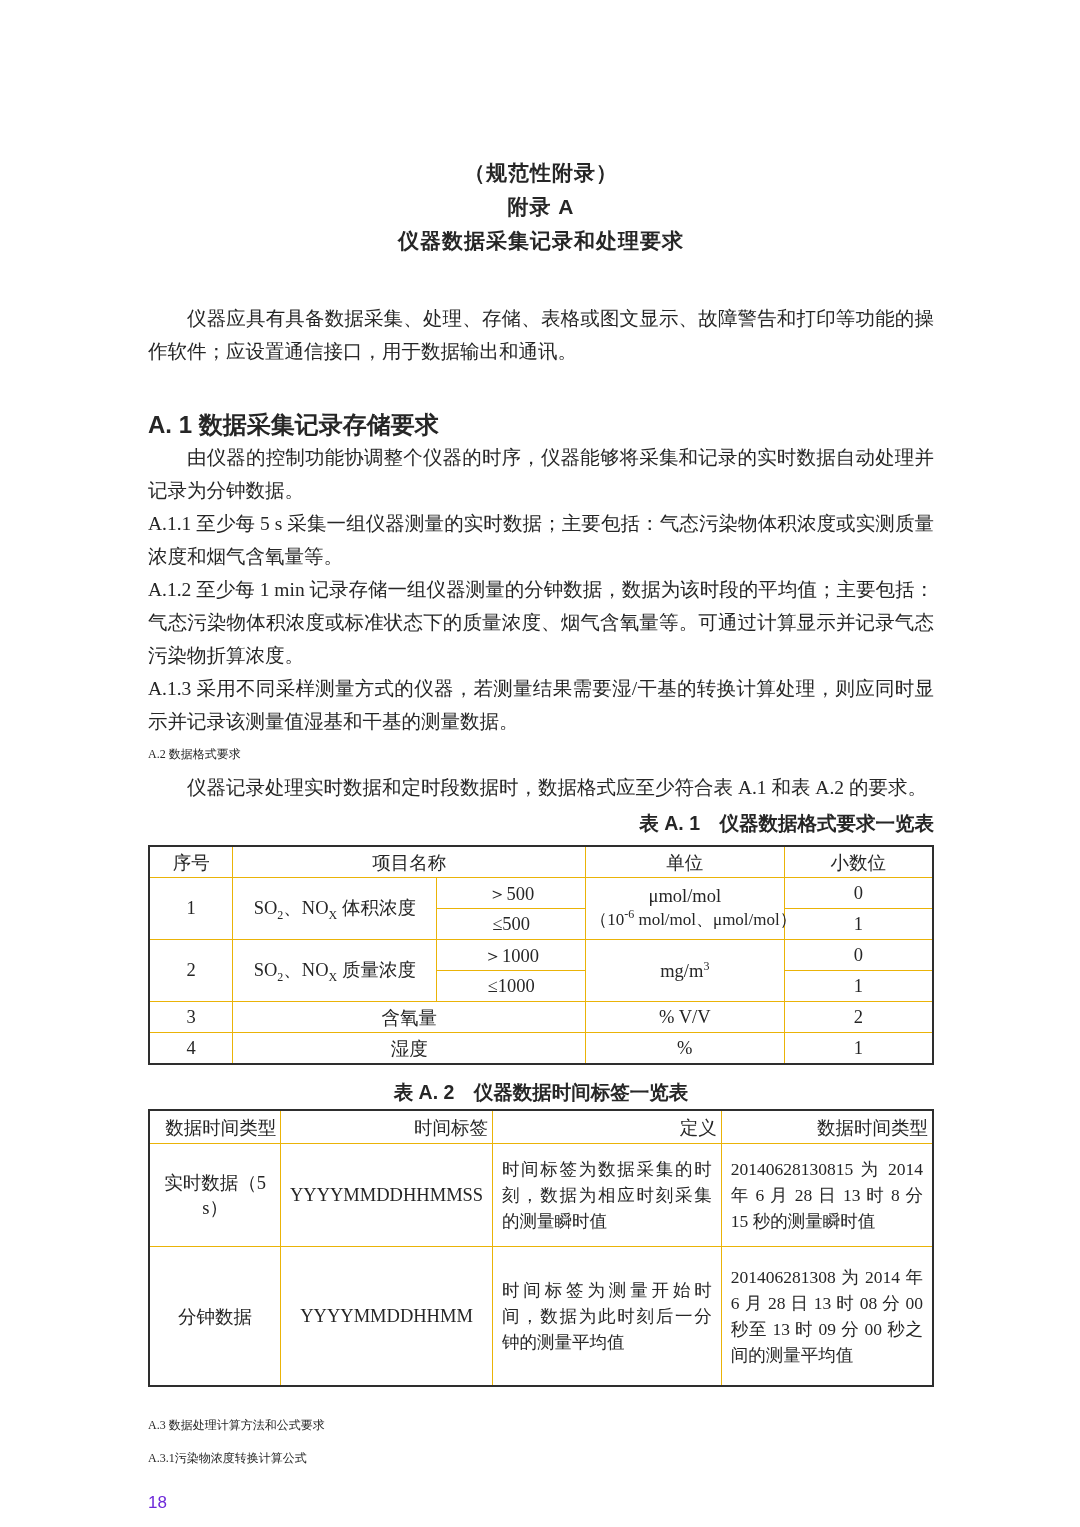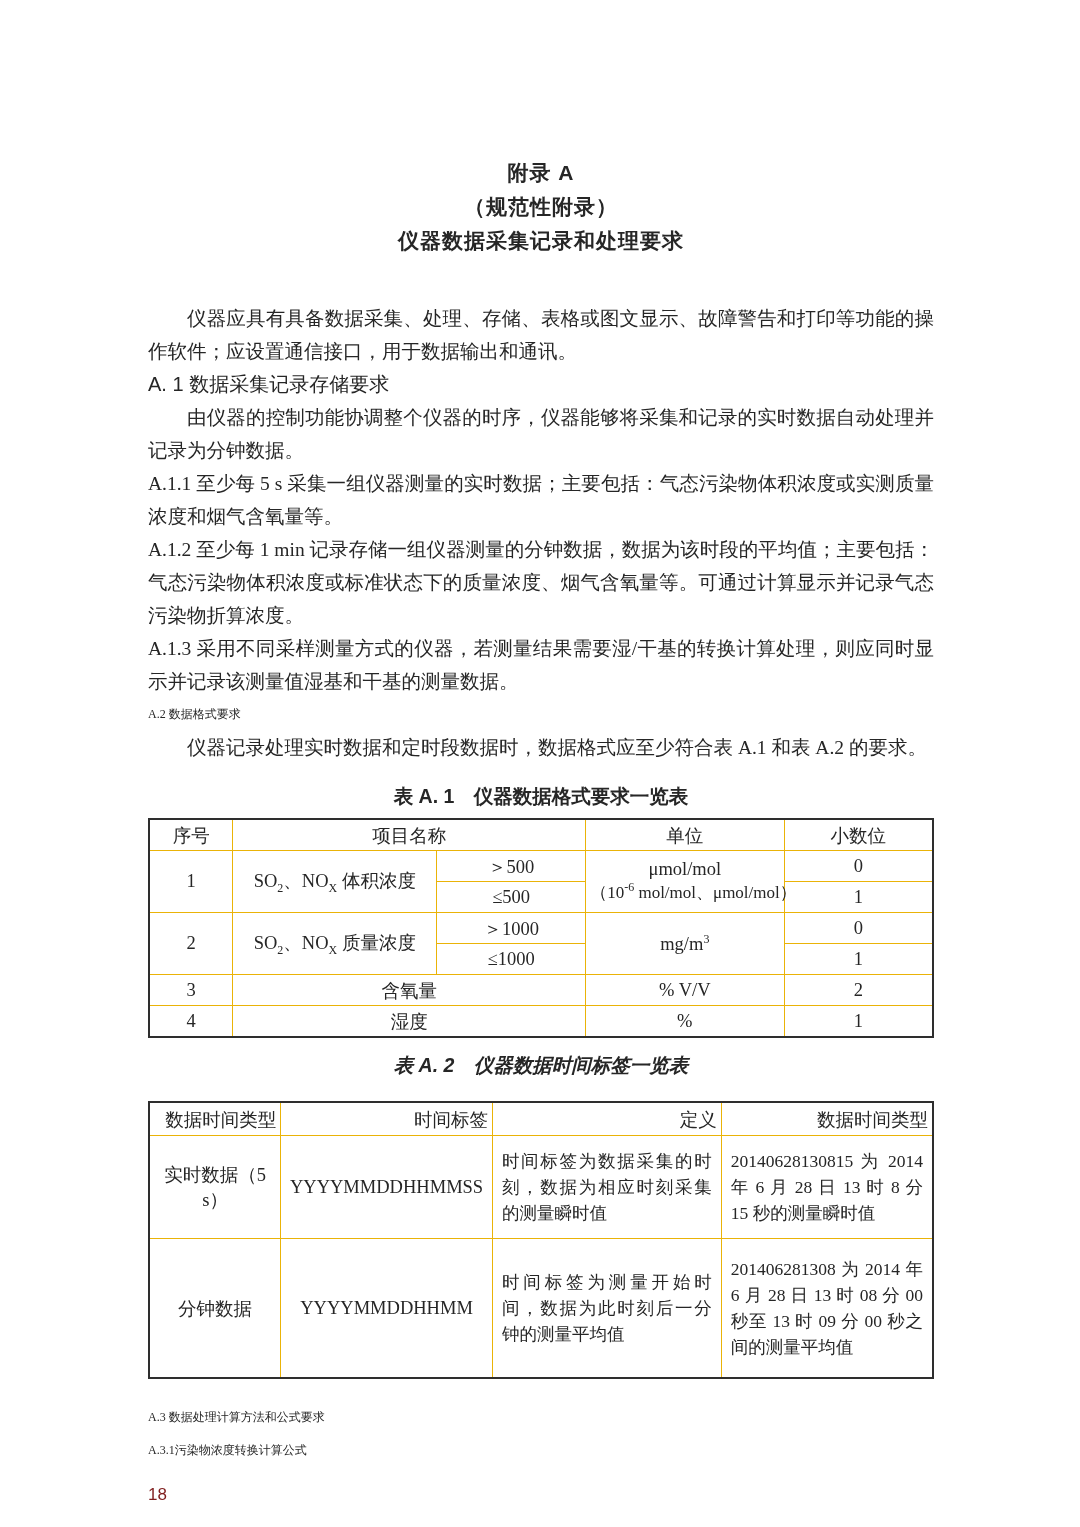--- a/index.html
+++ b/index.html
@@ -38,38 +38,39 @@
     margin-top: 44px;
   }
   .para {
     font-size: 19.5px;
     line-height: 33px;
     text-align: justify;
   }
   .indent { text-indent: 2em; }
   .heading-bold {
     font-family: "Liberation Sans", "DejaVu Sans", sans-serif;
-    font-weight: normal;
-    font-size: 20px;
+    font-weight: bold;
+    font-size: 24px;
     line-height: 33px;
+    margin-top: 40px;
   }
   .heading-plain {
     font-size: 12px;
     line-height: 33px;
   }
   
   .table-caption {
     text-align: center;
     font-family: "Liberation Sans", "DejaVu Sans", sans-serif;
     font-weight: bold;
     font-size: 19.5px;
     line-height: 30px;
   }
-  .cap-a1 { margin-top: 17px; margin-bottom: 7px; }
-  .cap-a2 { margin-top: 12px; margin-bottom: 21px; font-style: italic; }
+  .cap-a1 { margin-top: 4px; margin-bottom: 7px; text-align: right; }
+  .cap-a2 { margin-top: 12px; margin-bottom: 2px; }
   
   table {
     width: 100%;
     border-collapse: collapse;
     table-layout: fixed;
   }
   table.tbl {
     border: 2px solid #2e2e2e;
   }
   .tbl td {
@@ -93,31 +94,31 @@
     line-height: 26px;
     padding: 4px 9px;
     vertical-align: middle;
   }
   
   .bottom-block { margin-top: 22px; }
   .page-number {
     margin-top: 18px;
     font-family: "Liberation Sans", "DejaVu Sans", sans-serif;
     font-size: 17px;
-    color: #7f1d1d;
+    color: #6d28d9;
   }
 </style>
 </head>
 <body>
 
 <div class="doc">
 
   <div class="title-block">
+    <div class="title-line">（规范性附录）</div>
     <div class="title-line">附录 A</div>
-    <div class="title-line">（规范性附录）</div>
     <div class="title-line">仪器数据采集记录和处理要求</div>
   </div>
 
   <div class="body-block">
     <div class="para indent">仪器应具有具备数据采集、处理、存储、表格或图文显示、故障警告和打印等功能的操作软件；应设置通信接口，用于数据输出和通讯。</div>
     <div class="para heading-bold">A. 1 数据采集记录存储要求</div>
     <div class="para indent">由仪器的控制功能协调整个仪器的时序，仪器能够将采集和记录的实时数据自动处理并记录为分钟数据。</div>
     <div class="para">A.1.1 至少每 5 s 采集一组仪器测量的实时数据；主要包括：气态污染物体积浓度或实测质量浓度和烟气含氧量等。</div>
     <div class="para">A.1.2 至少每 1 min 记录存储一组仪器测量的分钟数据，数据为该时段的平均值；主要包括：气态污染物体积浓度或标准状态下的质量浓度、烟气含氧量等。可通过计算显示并记录气态污染物折算浓度。</div>
     <div class="para">A.1.3 采用不同采样测量方式的仪器，若测量结果需要湿/干基的转换计算处理，则应同时显示并记录该测量值湿基和干基的测量数据。</div>

